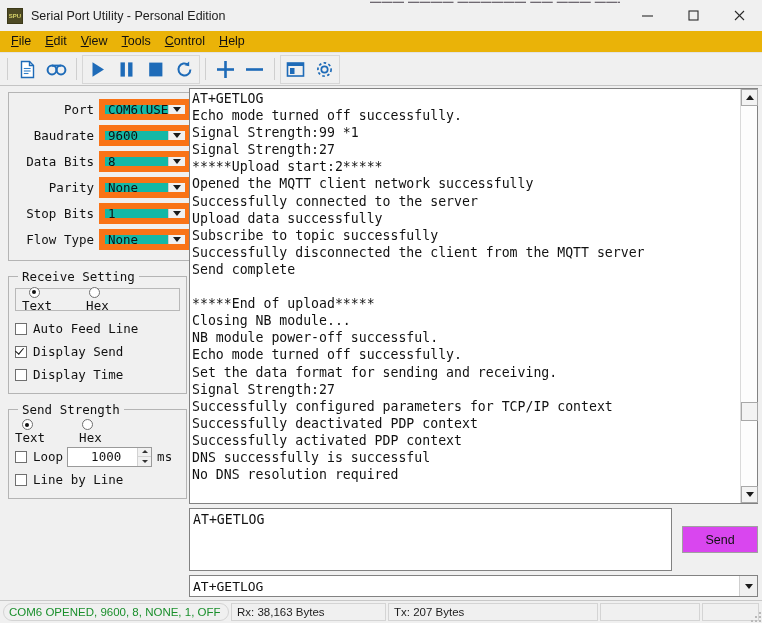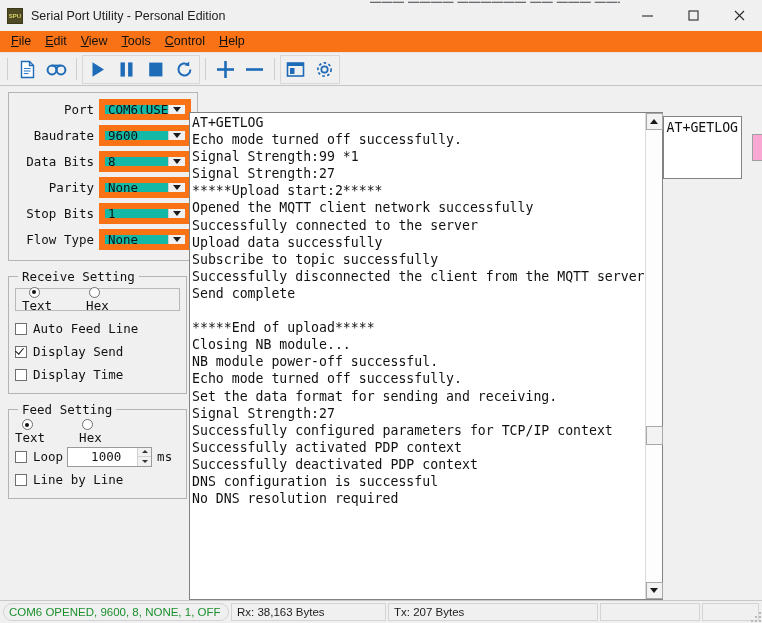--- a/index.html
+++ b/index.html
@@ -70,21 +70,21 @@
     display: flex; align-items: center; justify-content: center;
     font-size: 13px;
     color: #2b2b2b;
     font-family: "Liberation Sans", sans-serif;
   }
   .win-btn svg { display: block; }
 
   
   .menubar {
     height: 22px;
-    background: #f97316;
+    background: #eab308;
     display: flex;
     align-items: center;
     padding-left: 4px;
     flex: 0 0 auto;
     border-bottom: 1px solid #e3e3e3;
   }
   .menu-item {
     font-size: 12.5px;
     color: #111;
     padding: 1px 7px 2px 7px;
@@ -313,24 +313,23 @@
   .unit {
     font-family: "DejaVu Sans Mono", monospace;
     font-size: 12.5px;
     color: #111;
   }
 
   
   .right {
     flex: 1 1 auto;
     display: flex;
-    flex-direction: row;
+    flex-direction: column;
     min-width: 0;
     padding: 0 1px 0 2px;
-    margin-top: 24px;
   }
   .term-wrap {
     flex: 1 1 auto;
     display: flex;
     border: 1px solid #828282;
     background: #fff;
     min-height: 0;
     position: relative;
   }
   .term {
@@ -393,21 +392,21 @@
   }
   .sendbtn-wrap {
     flex: 0 0 86px;
     display: flex;
     align-items: center;
     justify-content: center;
     padding-left: 10px;
   }
   .sendbtn {
     width: 76px; height: 27px;
-    background: #f9a8d4;
+    background: #d946ef;
     border: 1px solid #a0a0a0;
     font-family: "Liberation Sans", sans-serif;
     font-size: 12.5px;
     color: #111;
     display: flex; align-items: center; justify-content: center;
   }
   .histcombo {
     flex: 0 0 auto;
     height: 22px;
     margin-top: 4px;
@@ -684,21 +683,21 @@
           <span class="chk on"></span>
           <span>Display Send</span>
         </div>
         <div class="chkrow">
           <span class="chk"></span>
           <span>Display Time</span>
         </div>
       </fieldset>
 
       <fieldset class="group">
-        <legend>Feed Setting</legend>
+        <legend>Send Strength</legend>
 
         <div class="sendrow-radios">
           <div class="opt">
             <span class="radio on"></span>
             <span>Text</span>
           </div>
           <div class="opt sp">
             <span class="radio"></span>
             <span>Hex</span>
           </div>
@@ -744,23 +743,23 @@
             <div class="line">Successfully disconnected the client from the MQTT server</div>
             <div class="line">Send complete</div>
             <div class="line"> </div>
             <div class="line">*****End of upload*****</div>
             <div class="line">Closing NB module...</div>
             <div class="line">NB module power-off successful.</div>
             <div class="line">Echo mode turned off successfully.</div>
             <div class="line">Set the data format for sending and receiving.</div>
             <div class="line">Signal Strength:27</div>
             <div class="line">Successfully configured parameters for TCP/IP context</div>
+            <div class="line">Successfully deactivated PDP context</div>
             <div class="line">Successfully activated PDP context</div>
-            <div class="line">Successfully deactivated PDP context</div>
-            <div class="line">DNS configuration is successful</div>
+            <div class="line">DNS successfully is successful</div>
             <div class="line">No DNS resolution required</div>
           </div>
         <div class="vscroll">
           <div class="sb-arrow up">
               <i class="tri-up-sb"></i>
             </div>
           <div class="sb-thumb" id="sb-thumb" style="height: 19px; top: 313.02px;"></div>
           <div class="sb-arrow down">
               <i class="tri-dn-sb"></i>
             </div>

